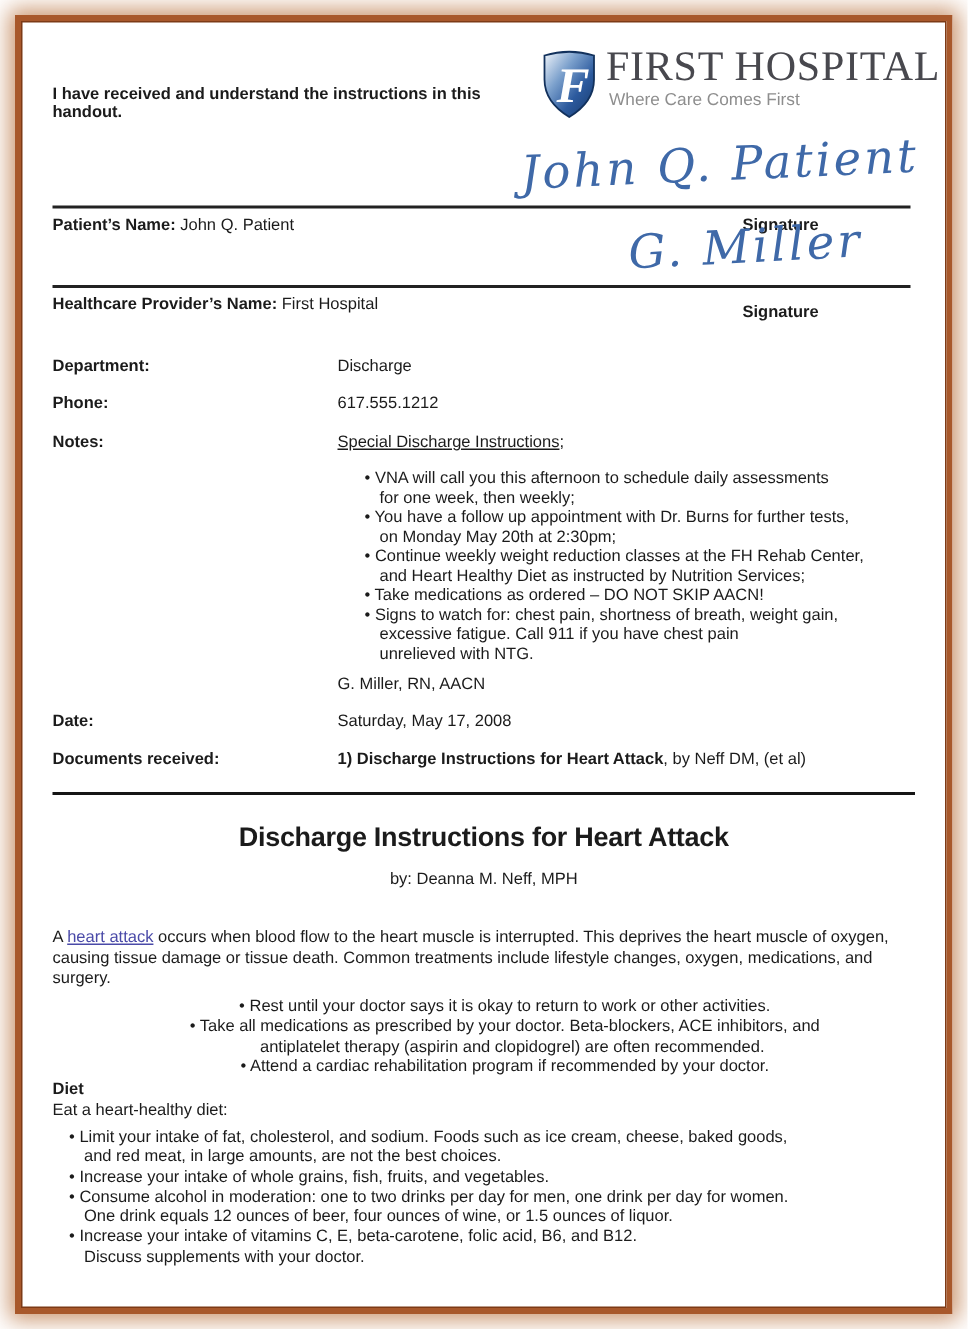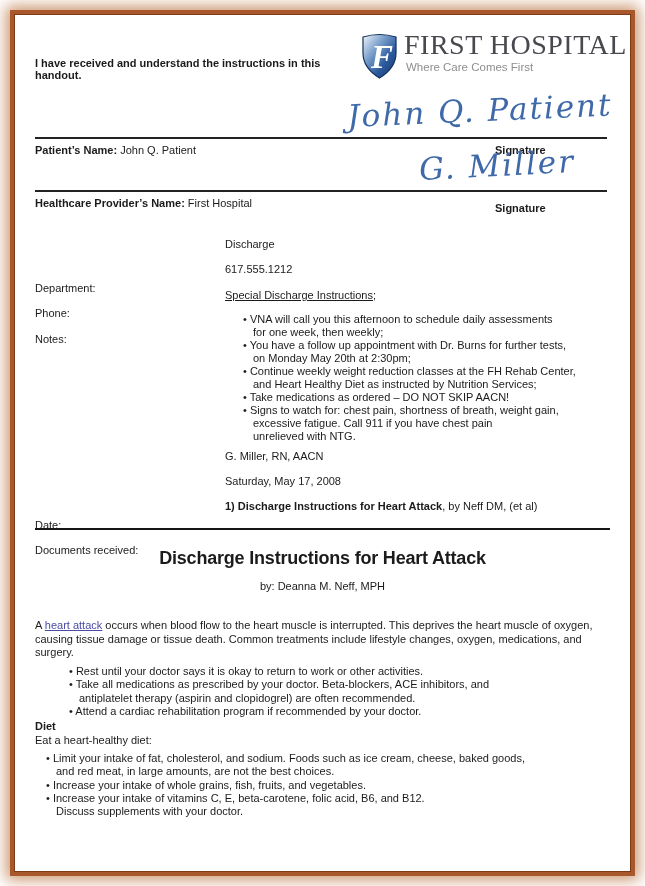--- a/index.html
+++ b/index.html
@@ -35,41 +35,41 @@
   .sig2 { left:420px; top:151px; font-size:31px; letter-spacing:2px; transform:rotate(-3deg); }
   .rule { border-top:2px solid #222; height:0; }
   .line1 { left:35px; top:137px; width:572px; }
   .line2 { left:35px; top:190px; width:572px; }
   .patient-row { left:35px; top:144px; font-size:11px; white-space:nowrap; }
   .provider-row { left:35px; top:197px; font-size:11px; white-space:nowrap; }
   .sig-label-1 { left:495px; top:144px; font-size:11px; font-weight:bold; }
   .sig-label-2 { left:495px; top:202px; font-size:11px; font-weight:bold; }
 
   
-  .lbl { left:35px; font-size:11px; font-weight:normal; white-space:nowrap;margin-top:44px; }
+  .lbl { left:35px; font-size:11px; font-weight:bold; white-space:nowrap; }
   .val { left:225px; font-size:11px; white-space:nowrap; }
   .dept-l { top:238px; } .dept-v { top:238px; }
   .phone-l { top:263px; } .phone-v { top:263px; }
   .notes-l { top:289px; } .notes-v { top:289px; }
   .notes-heading { text-decoration:underline; }
   ul.doc-list { margin:0; padding:0; list-style:none; }
   ul.doc-list li { padding-left:10px; text-indent:-10px; white-space:pre-line; }
   ul.doc-list li::before { content:"• "; }
   .notes-list { left:243px; top:313px; width:392px; font-size:11px; line-height:13px; }
   .signoff { left:225px; top:450px; font-size:11px; }
   .date-l { top:475px; } .date-v { top:475px; }
   .docs-l { top:500px; } .docs-v { top:500px; }
   .divider { left:35px; top:528px; width:575px; border-top:2px solid #151515; height:0; }
 
   
   .handout-title { left:20px; top:548px; width:605px; text-align:center; font-size:18px; font-weight:bold; letter-spacing:-0.2px; }
   .handout-byline { left:20px; top:580px; width:605px; text-align:center; font-size:11px; }
   .intro { left:35px; top:619px; width:580px; font-size:11px; line-height:13.5px; }
   .intro a, .link { color:#4a4aa8; text-decoration:underline; cursor:pointer; }
-  .handout-list { left:69px; top:665px; width:535px; font-size:11px; line-height:13.3px; }
+  .handout-list { left:69px; top:665px; width:535px; font-size:11px; line-height:13.3px;text-align:center; }
   .diet-heading { left:35px; top:720px; font-size:11px; font-weight:bold; }
   .diet-intro { left:35px; top:734px; font-size:11px; }
   .diet-list { left:46px; top:752px; width:575px; font-size:11px; line-height:13.3px; }
 </style>
 </head>
 <body>
 
 <div class="frame"></div>
 
 <div class="abs ack">I have received and understand the instructions in this handout.</div>
@@ -145,15 +145,17 @@
   <li>Attend a cardiac rehabilitation program if recommended by your doctor.</li>
 </ul>
 
 <div class="abs diet-heading">Diet</div>
 <div class="abs diet-intro">Eat a heart-healthy diet:</div>
 
 <ul class="abs doc-list diet-list">
   <li>Limit your intake of fat, cholesterol, and sodium. Foods such as ice cream, cheese, baked goods,
 and red meat, in large amounts, are not the best choices.</li>
   <li>Increase your intake of whole grains, fish, fruits, and vegetables.</li>
+  <li>Consume alcohol in moderation: one to two drinks per day for men, one drink per day for women.
+One drink equals 12 ounces of beer, four ounces of wine, or 1.5 ounces of liquor.</li>
   <li>Increase your intake of vitamins C, E, beta-carotene, folic acid, B6, and B12.
 Discuss supplements with your doctor.</li>
 </ul>
 
 </body></html>

